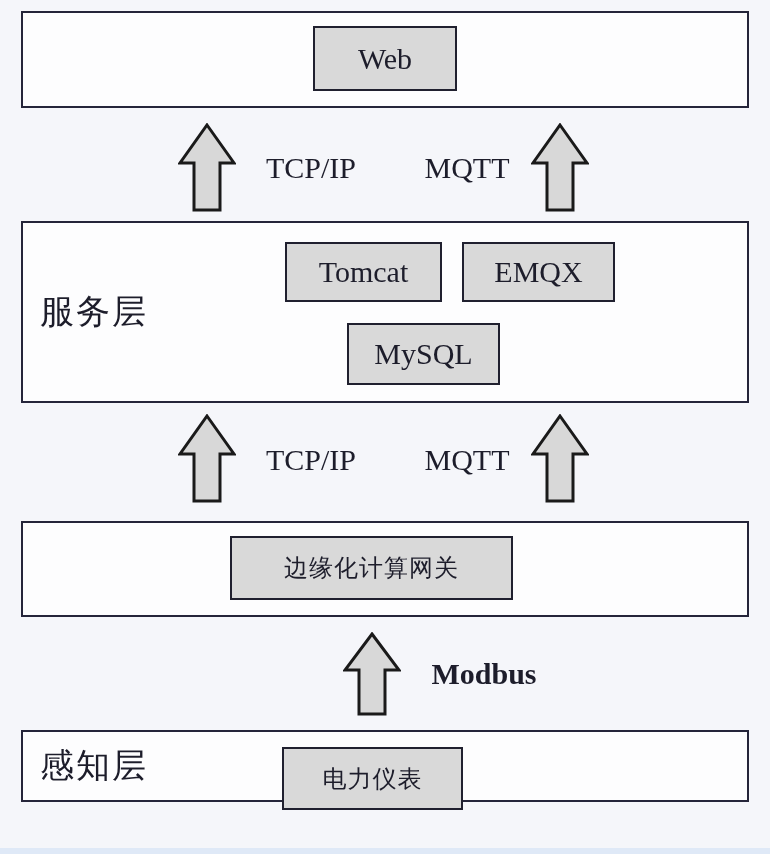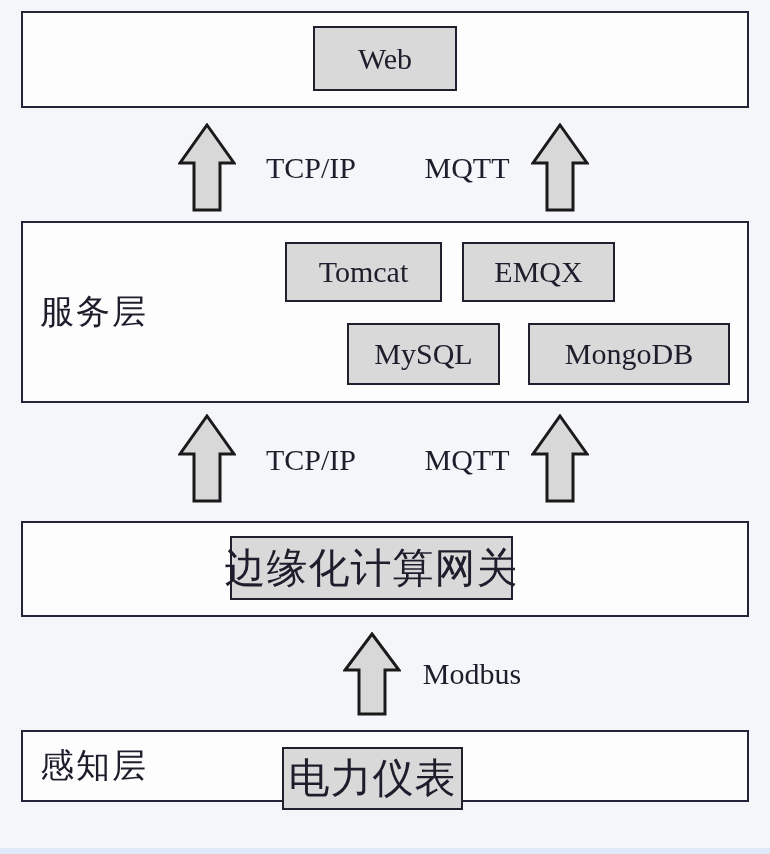--- a/index.html
+++ b/index.html
@@ -43,21 +43,21 @@
   .node {
     position: absolute;
     background: var(--node-fill);
     border: 2px solid var(--node-border);
     display: flex;
     align-items: center;
     justify-content: center;
     white-space: nowrap;
   }
   .node.en { font-size: 30px; }
-  .node.cn { font-size: 41px; letter-spacing: 1px; }
+  .node.cn { font-size: 24px; letter-spacing: 1px; }
   .link-row { position: absolute; left: 0; width: 770px; }
   .arrow { position: absolute; top: 0; }
   .arrow svg { display: block; }
   .protocol-label {
     position: absolute;
     top: 0;
     height: 100%;
     display: flex;
     align-items: center;
     justify-content: center;
@@ -93,21 +93,20 @@
         <polygon points="29,2 56,40 42,40 42,87 16,87 16,40 2,40" fill="var(--arrow-fill)" stroke="var(--arrow-outline)" stroke-width="3" stroke-linejoin="miter"></polygon>
       </svg>
     </span>
   </div>
 
   <section class="layer" style="top:221px; height:182px;">
     <span class="layer-label">服务层</span>
     <div class="node en" style="left:262px; top:19px; width:157px; height:60px;">Tomcat</div>
     <div class="node en" style="left:439px; top:19px; width:153px; height:60px;">EMQX</div>
     <div class="node en" style="left:324px; top:100px; width:153px; height:62px;">MySQL</div>
-    <div class="node en" style="left:505px; top:100px; width:202px; height:62px;">MongoDB</div>
   </section>
 
   <div class="link-row" style="top:414px; height:91px;">
     <span class="arrow" style="left:178px;">
       <svg width="58" height="89" viewBox="0 0 58 89" aria-hidden="true">
         <polygon points="29,2 56,40 42,40 42,87 16,87 16,40 2,40" fill="var(--arrow-fill)" stroke="var(--arrow-outline)" stroke-width="3" stroke-linejoin="miter"></polygon>
       </svg>
     </span>
     <span class="protocol-label" style="left:251px; width:120px;">TCP/IP</span>
     <span class="protocol-label" style="left:407px; width:120px;">MQTT</span>
@@ -121,21 +120,21 @@
   <section class="layer" style="top:521px; height:96px;">
     <div class="node cn" style="left:207px; top:13px; width:283px; height:64px;">边缘化计算网关</div>
   </section>
 
   <div class="link-row" style="top:632px; height:84px;">
     <span class="arrow" style="left:343px;">
       <svg width="58" height="84" viewBox="0 0 58 84" aria-hidden="true">
         <polygon points="29,2 56,38 42,38 42,82 16,82 16,38 2,38" fill="var(--arrow-fill)" stroke="var(--arrow-outline)" stroke-width="3" stroke-linejoin="miter"></polygon>
       </svg>
     </span>
-    <span class="protocol-label" style="left:412px; width:120px;">Modbus</span>
+    <span class="protocol-label" style="left:424px; width:120px;font-weight:bold;">Modbus</span>
   </div>
 
   <section class="layer" style="top:730px; height:72px;">
     <span class="layer-label">感知层</span>
     <div class="node cn" style="left:259px; top:15px; width:181px; height:63px;">电力仪表</div>
   </section>
 
   <div class="bottom-strip"></div>
 </div>
 

